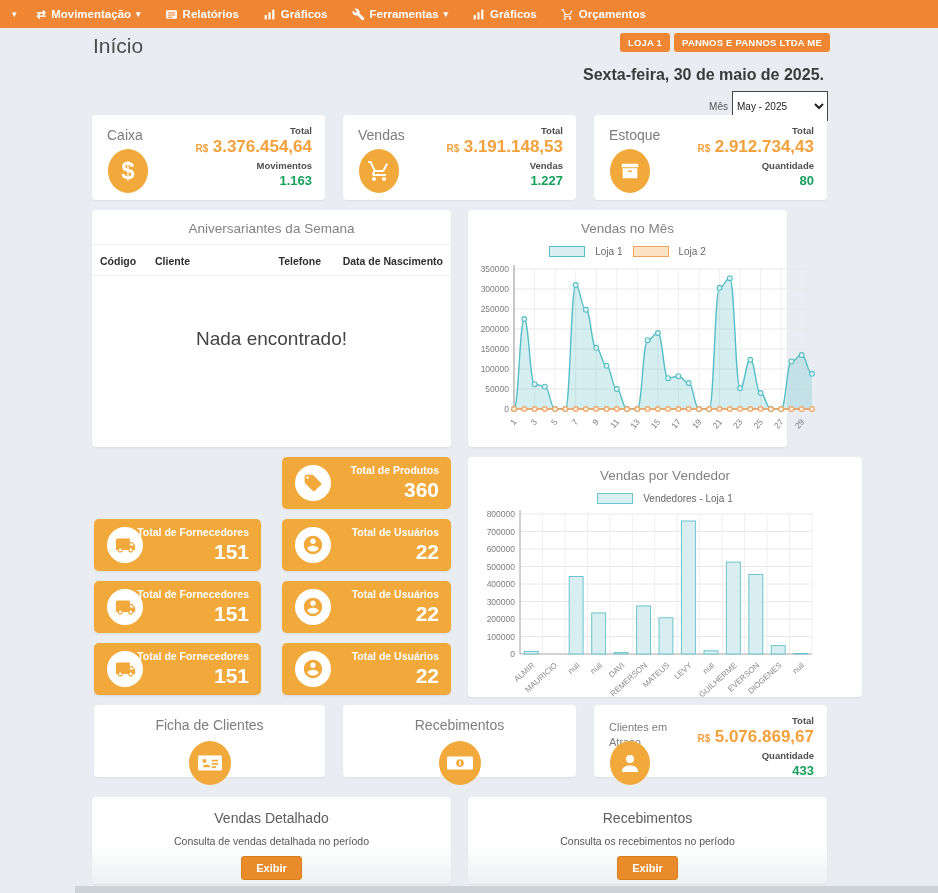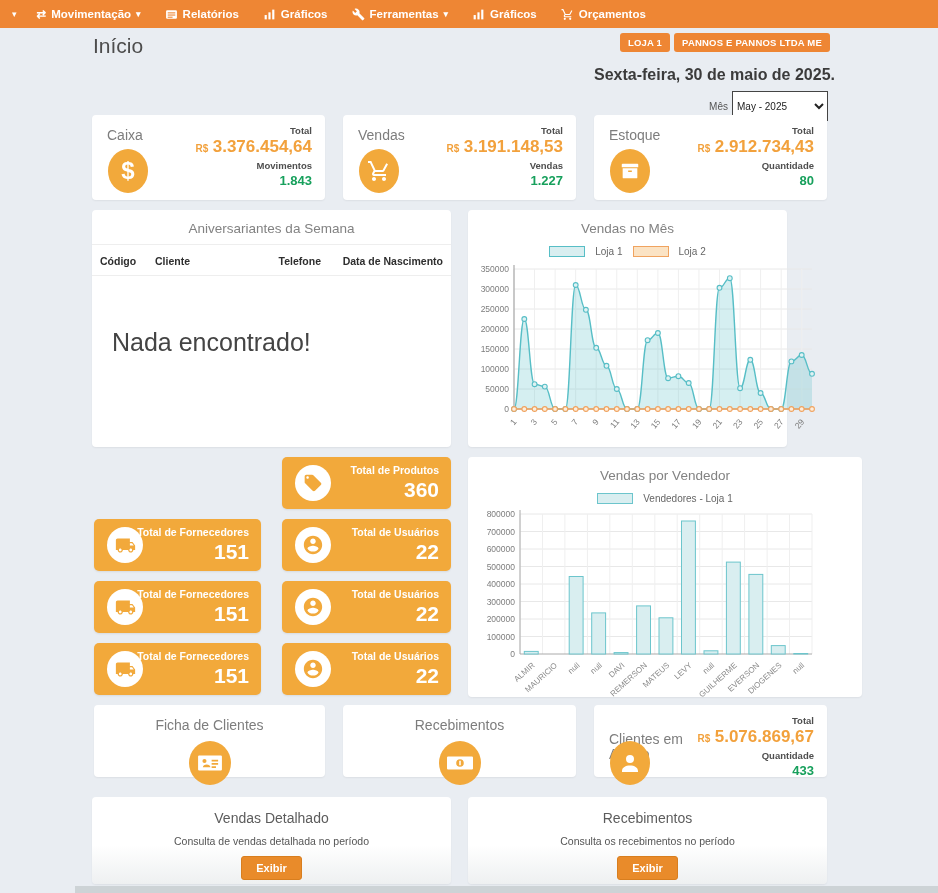--- a/index.html
+++ b/index.html
@@ -14,21 +14,21 @@
               padding:0 12px; height:28px; cursor:pointer; white-space:nowrap; }
   .nav-item svg { display:block; }
   .nav-caret { font-size:9px; line-height:1; }
   .nav-lonecaret { color:#fff; font-size:10px; padding:0 8px; height:28px; display:flex; align-items:center; }
 
   
   .page-title { position:absolute; left:93px; top:34px; font-size:21px; color:#4d4d4d; font-weight:400; }
   .badges { position:absolute; right:108px; top:33px; display:flex; gap:4px; }
   .badge { background:#ee8634; color:#fff; font-size:9.5px; font-weight:bold; letter-spacing:.2px;
            padding:4px 8px; border-radius:3px; }
-  .date-line { position:absolute; right:103px; top:66px; font-size:16px; font-weight:600; color:#3b3b3b; }
+  .date-line { position:absolute; right:114px; top:66px; font-size:16px; font-weight:600; color:#3b3b3b; }
   .month-row { position:absolute; right:110px; top:91px; display:flex; align-items:center; gap:4px; }
   .month-row label { font-size:10px; color:#555; }
   .month-row select { width:96px; height:30px; font-size:10px; border:1px solid #444; border-radius:0;
                       background:#fff; color:#222; }
 
   
   .card { position:absolute; background:#fff; border-radius:4px; box-shadow:0 1px 2px rgba(0,0,0,.06); }
   .card-title { text-align:center; font-size:13.5px; color:#828282; padding:11px 4px 8px; }
 
   
@@ -43,21 +43,21 @@
   .sum-amount .cur { font-size:10px; } .sum-amount .val { font-size:17px; }
   .sum-count { font-size:13px; font-weight:bold; color:#17a05c; line-height:17px; }
 
   
   #aniv { left:92px; top:210px; width:359px; height:237px; }
   #aniv .card-title { border-bottom:1px solid #eee; }
   .tbl-head { display:flex; padding:10px 8px 8px; border-bottom:1px solid #eee;
               font-size:10.5px; font-weight:bold; color:#2e2e2e; }
   .th-codigo { width:55px; } .th-cliente { flex:1; } .th-telefone { width:58px; text-align:right; }
   .th-nasc { width:122px; text-align:right; }
-  .empty-msg { text-align:left; margin-top:52px; font-size:25px; color:#444;margin-left:20px; }
+  .empty-msg { text-align:center; margin-top:52px; font-size:19px; color:#444; }
 
   
   #chart-month-card { left:468px; top:210px; width:319px; height:237px; }
   #chart-vendor-card { left:468px; top:457px; width:394px; height:240px; }
   .legend { display:flex; justify-content:center; align-items:center; gap:10px; margin-top:2px; }
   .legend .chip { width:36px; height:11px; border:1px solid; }
   .legend span.lab { font-size:10px; color:#666; }
   .chartbox { margin-top:2px; }
 
   
@@ -66,21 +66,21 @@
                background:#fff; color:#f2a93b; display:flex; align-items:center; justify-content:center; }
   .stat-right { position:absolute; right:12px; top:6px; text-align:right; color:#fff; }
   .stat-lab { font-size:10.5px; font-weight:bold; line-height:14px; }
   .stat-val { font-size:21px; font-weight:bold; line-height:26px; }
 
   
   .mini-card { top:705px; height:72px; }
   .mini-title { text-align:center; font-size:14px; color:#7d7d7d; padding-top:12px; }
   .mini-icon { width:42px; height:44px; border-radius:50%; background:#f2a93b; color:#fff;
                margin:8px auto 0; display:flex; align-items:center; justify-content:center; }
-  #atraso-card .sum-title { line-height:15px; top:27px; font-size:14px; }
+  #atraso-card .sum-title { line-height:15px; top:15px; font-size:11px; }
   #atraso-card .sum-icon { top:36px; }
 
   
   .action-card { top:797px; width:359px; height:87px; background:linear-gradient(#ffffff 55%, #eef0f1);
                  text-align:center; }
   .action-title { font-size:14px; color:#5c5c5c; padding-top:13px; }
   .action-desc { font-size:10.5px; color:#555; margin-top:9px; }
   .btn { display:inline-block; margin-top:9px; background:#e98b2a; border:1px solid #d87e1f; color:#fff;
          font-size:11px; font-weight:bold; padding:5px 14px; border-radius:3px; cursor:pointer; }
 
@@ -165,21 +165,21 @@
 
   <div class="card sum-card" style="left:92px">
     <div class="sum-title">Caixa</div>
     <div class="sum-icon">
         <span class="dollar">$</span>
       </div>
     <div class="sum-right">
       <div class="sum-lab">Total</div>
       <div class="sum-amount"><span class="cur">R$</span> <span class="val">3.376.454,64</span></div>
       <div class="sum-lab">Movimentos</div>
-      <div class="sum-count">1.843</div>
+      <div class="sum-count">1.163</div>
     </div>
   </div>
   <div class="card sum-card" style="left:343px">
     <div class="sum-title">Vendas</div>
     <div class="sum-icon">
         <svg width="24" height="24" viewBox="0 0 24 24" fill="#fff">
           <path d="M7 18c-1.1 0-2 .9-2 2s.9 2 2 2 2-.9 2-2-.9-2-2-2zm10 0c-1.1 0-2 .9-2 2s.9 2 2 2 2-.9 2-2-.9-2-2-2zM7.2 14.6l.1-.1L8.1 13h7.5c.75 0 1.4-.4 1.75-1.03L21 5.2 19.25 4.2 15.6 11H8.53L4.27 2H1v2h2l3.6 7.6-1.35 2.45C4.52 15.37 5.48 17 7 17h12v-2H7.2z"></path>
         </svg>
       </div>
     <div class="sum-right">

